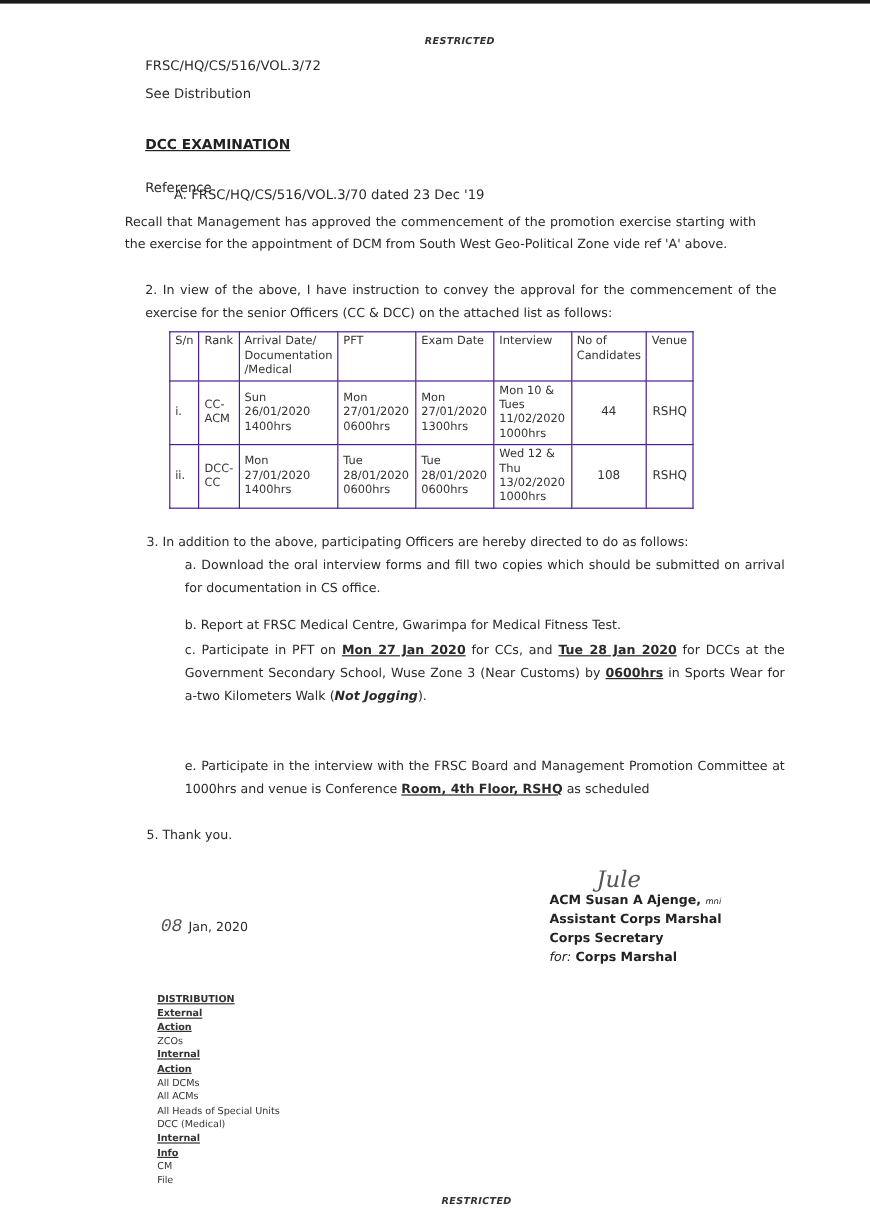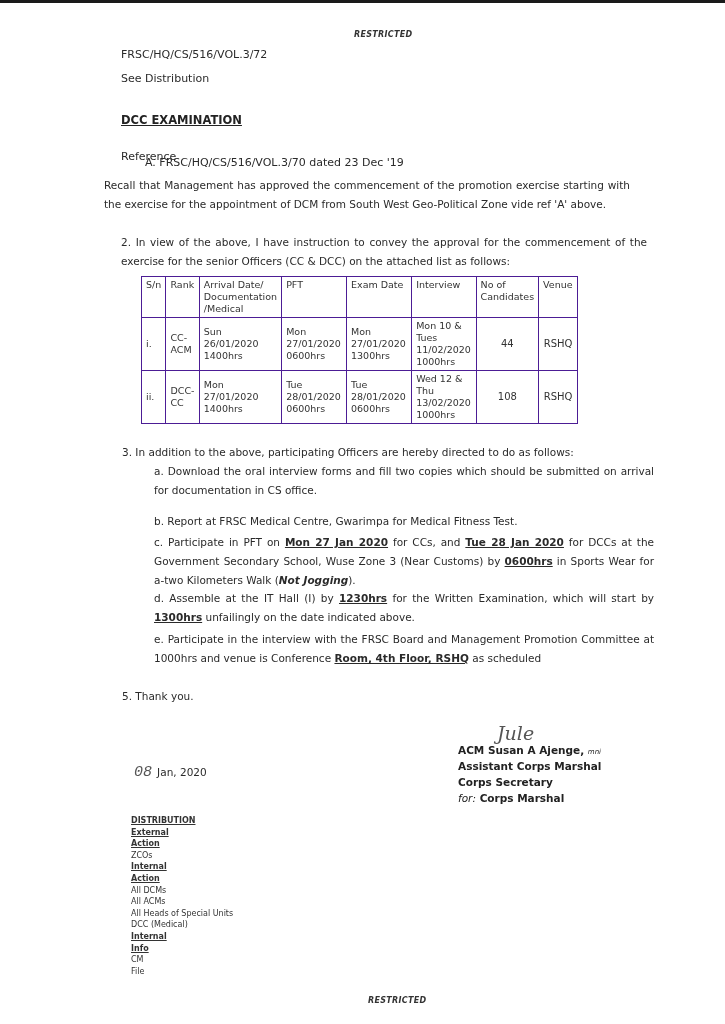--- a/index.html
+++ b/index.html
@@ -15,21 +15,21 @@
     .t10 { font-size: 10.5px; }
     .subject { font-size: 11.5px; font-weight: bold; text-decoration: underline; color: #222; }
     .just { white-space: normal; text-align: justify; line-height: 19px; font-size: 10.5px; }
     .u { text-decoration: underline; font-weight: bold; }
     .i { font-style: italic; font-weight: bold; }
     table.sched { position: absolute; left: 141px; top: 276px; border-collapse: collapse; font-size: 9.5px; color: #333; }
     table.sched th, table.sched td { border: 1px solid #4c1d95; padding: 2px 4px; vertical-align: top; text-align: left; font-weight: normal; line-height: 12px; }
     table.sched td { vertical-align: middle; }
     table.sched td.c { text-align: center; font-size: 10px; }
     .sig { font-size: 10.5px; font-weight: bold; line-height: 16px; color: #222; }
-    .dist { font-size: 8px; line-height: 11.6px; color: #333; }
+    .dist { font-size: 8px; line-height: 11.6px; color: #333; margin-top: 12px; }
     .dist .h { text-decoration: underline; font-weight: bold; }
     .hand { font-family: "DejaVu Serif", serif; font-style: italic; color: #555; }
   </style>
 </head>
 <body>
 
 <div class="topbar"></div>
 
 <div class="page">
 
@@ -85,21 +85,20 @@
   </table>
 
   <div class="abs t10" style="left:122px; top:446px;">3.    In addition to the above, participating Officers are hereby directed to do as follows:</div>
 
   <div class="abs just" style="left:154px; top:462px; width:500px;">a.    Download the oral interview forms and fill two copies which should be submitted on arrival for documentation in CS office.</div>
 
   <div class="abs t10" style="left:154px; top:515px;">b.    Report at FRSC Medical Centre, Gwarimpa for Medical Fitness Test.</div>
 
   <div class="abs just" style="left:154px; top:533px; width:500px;"><span>c.    Participate in PFT on </span><span class="u">Mon 27 Jan 2020</span><span> for CCs, and </span><span class="u">Tue 28 Jan 2020</span><span> for DCCs at the Government Secondary School, Wuse Zone 3 (Near Customs) by </span><span class="u">0600hrs</span><span> in Sports Wear for a-two Kilometers Walk (</span><span class="i">Not Jogging</span><span>).</span></div>
 
-  <div class="abs just" style="left:154px; top:589px; width:500px;"><span>d.    Assemble at the IT Hall (I) by </span><span class="u">1230hrs</span><span> for the Written Examination, which will start by </span><span class="u">1300hrs</span><span> unfailingly on the date indicated above.</span></div>
 
   <div class="abs just" style="left:154px; top:630px; width:500px;"><span>e.    Participate in the interview with the FRSC Board and Management Promotion Committee at 1000hrs and venue is Conference </span><span class="u">Room, 4th Floor, RSHQ</span><span> as scheduled</span></div>
 
 
   <div class="abs t10" style="left:122px; top:690px;">5.    Thank you.</div>
 
   <div class="abs hand" style="left:497px; top:722px; font-size:19px;">Jule</div>
 
   <div class="abs sig" style="left:458px; top:742px;"><span>ACM Susan A Ajenge,</span> <span style="font-size:7px; font-style:italic; font-weight:normal;">mni</span></div>
   <div class="abs sig" style="left:458px; top:758px;">Assistant Corps Marshal</div>

